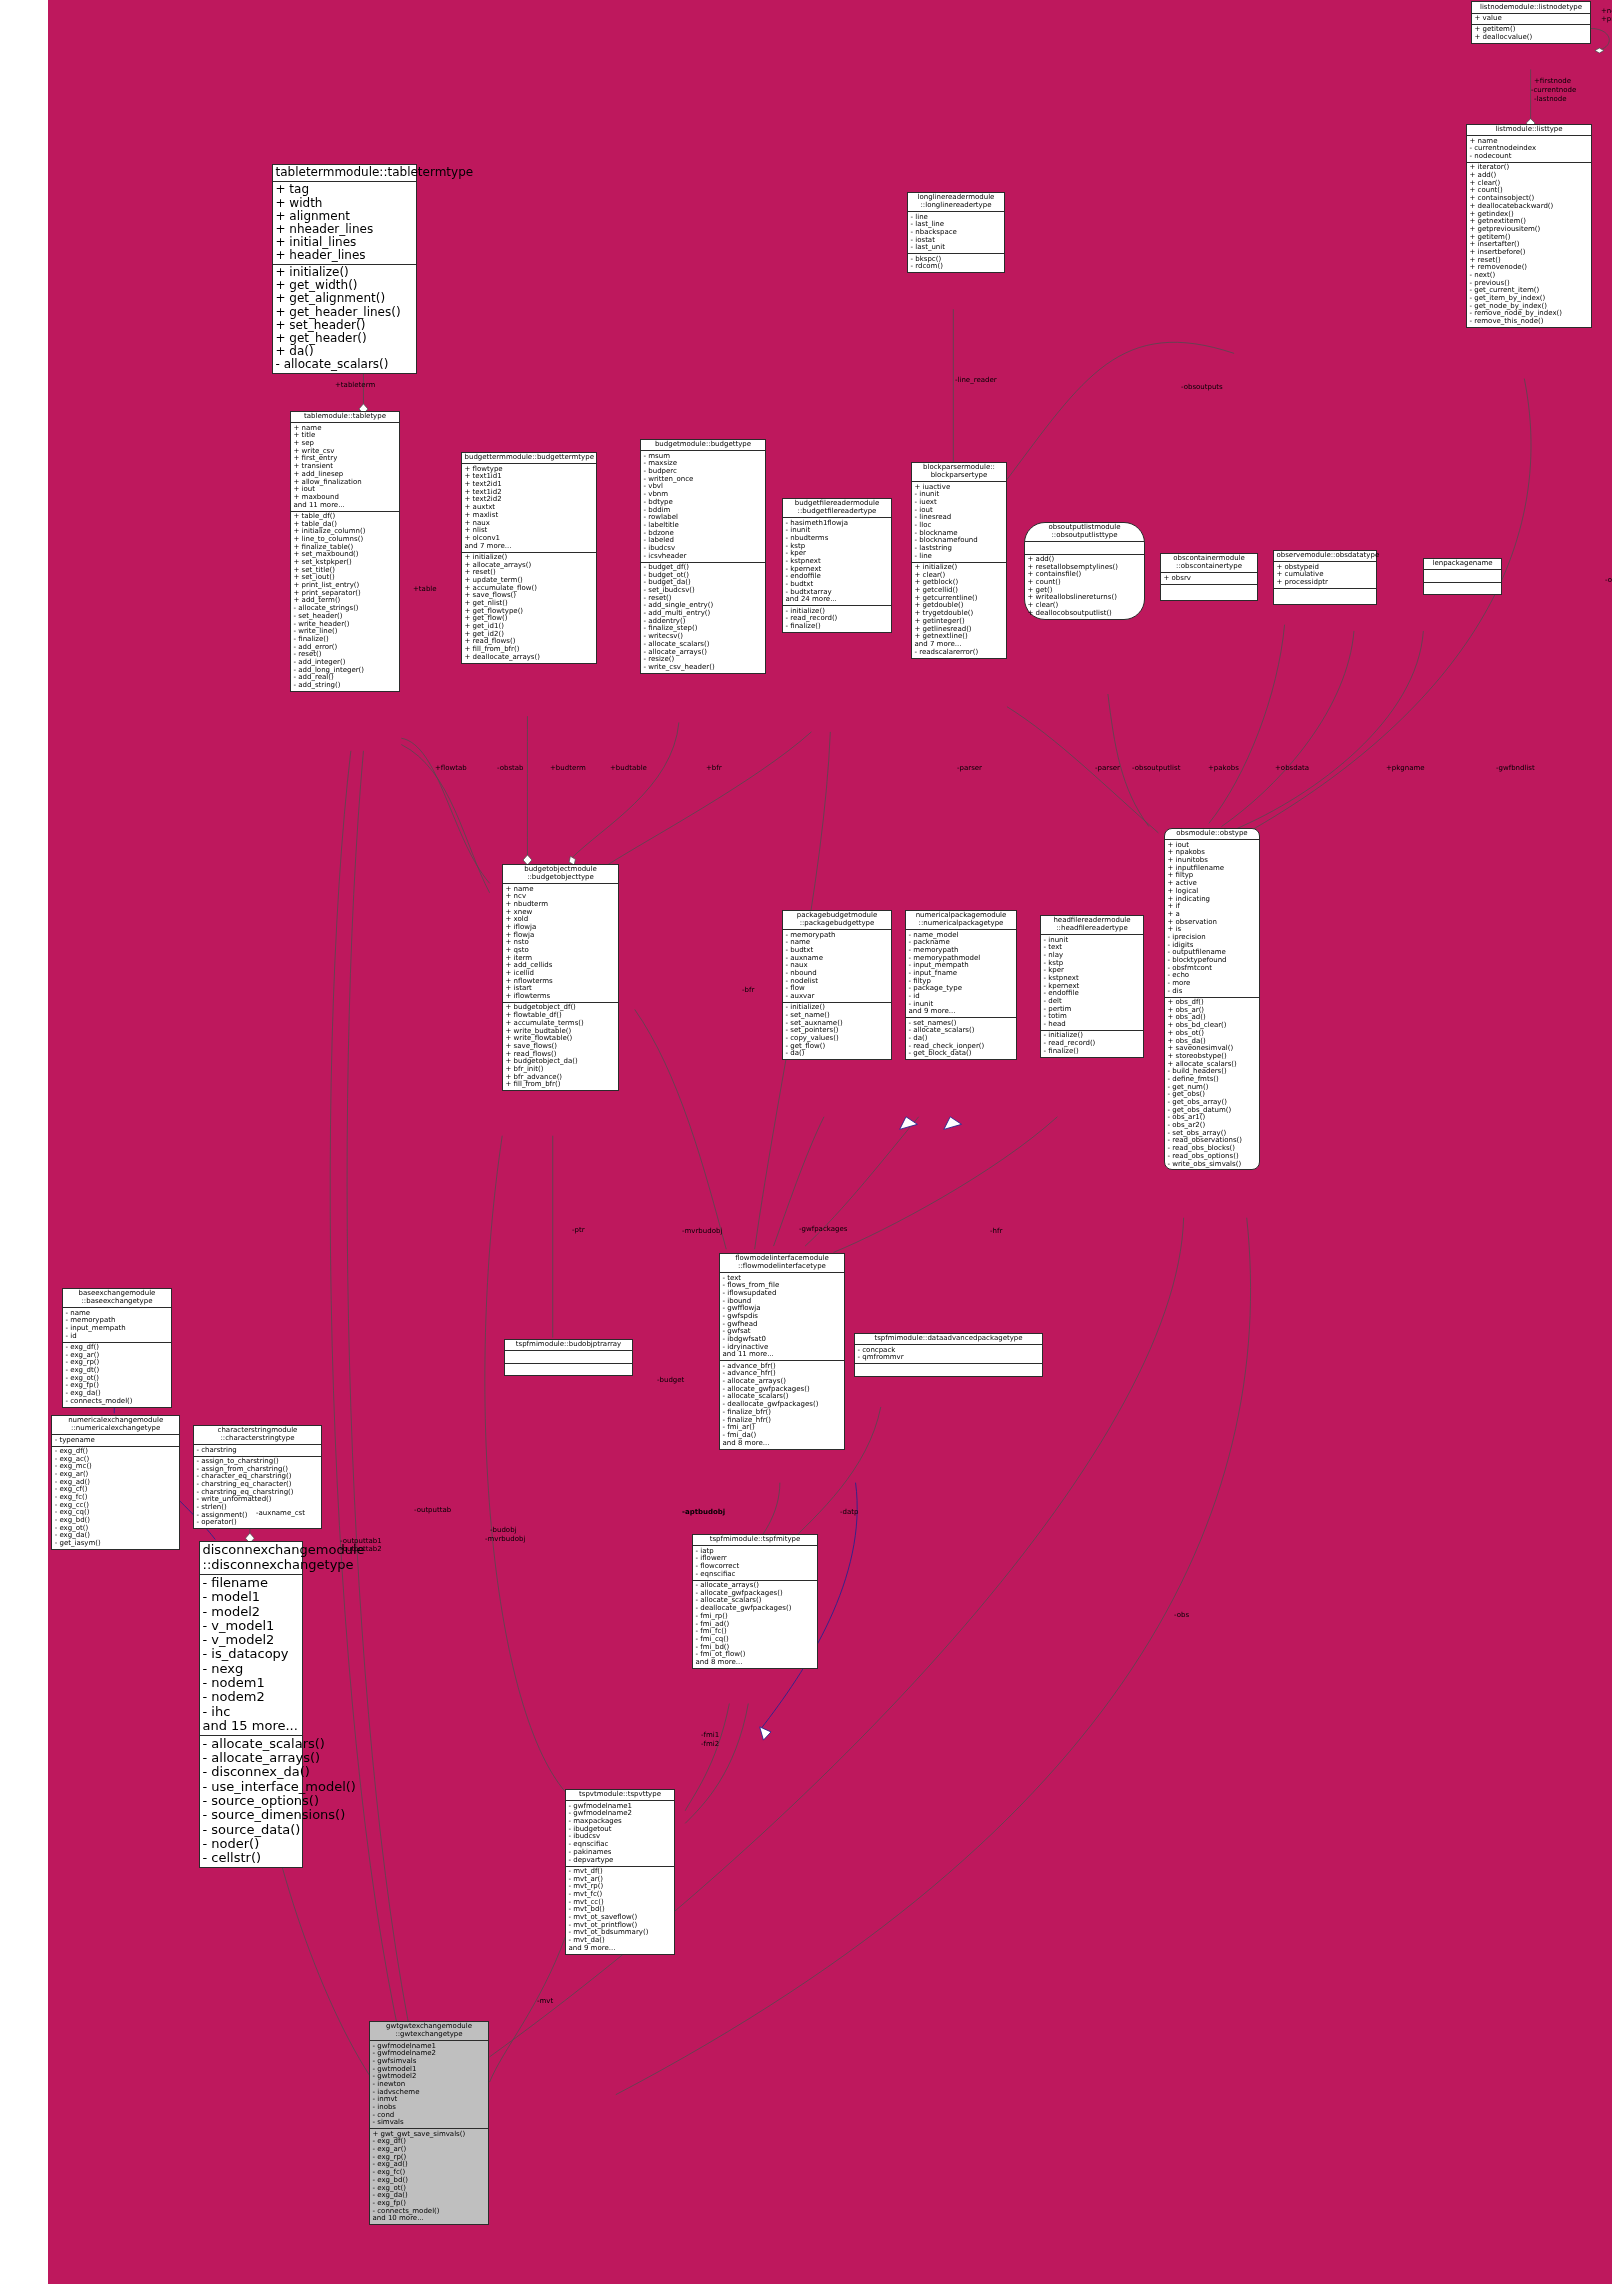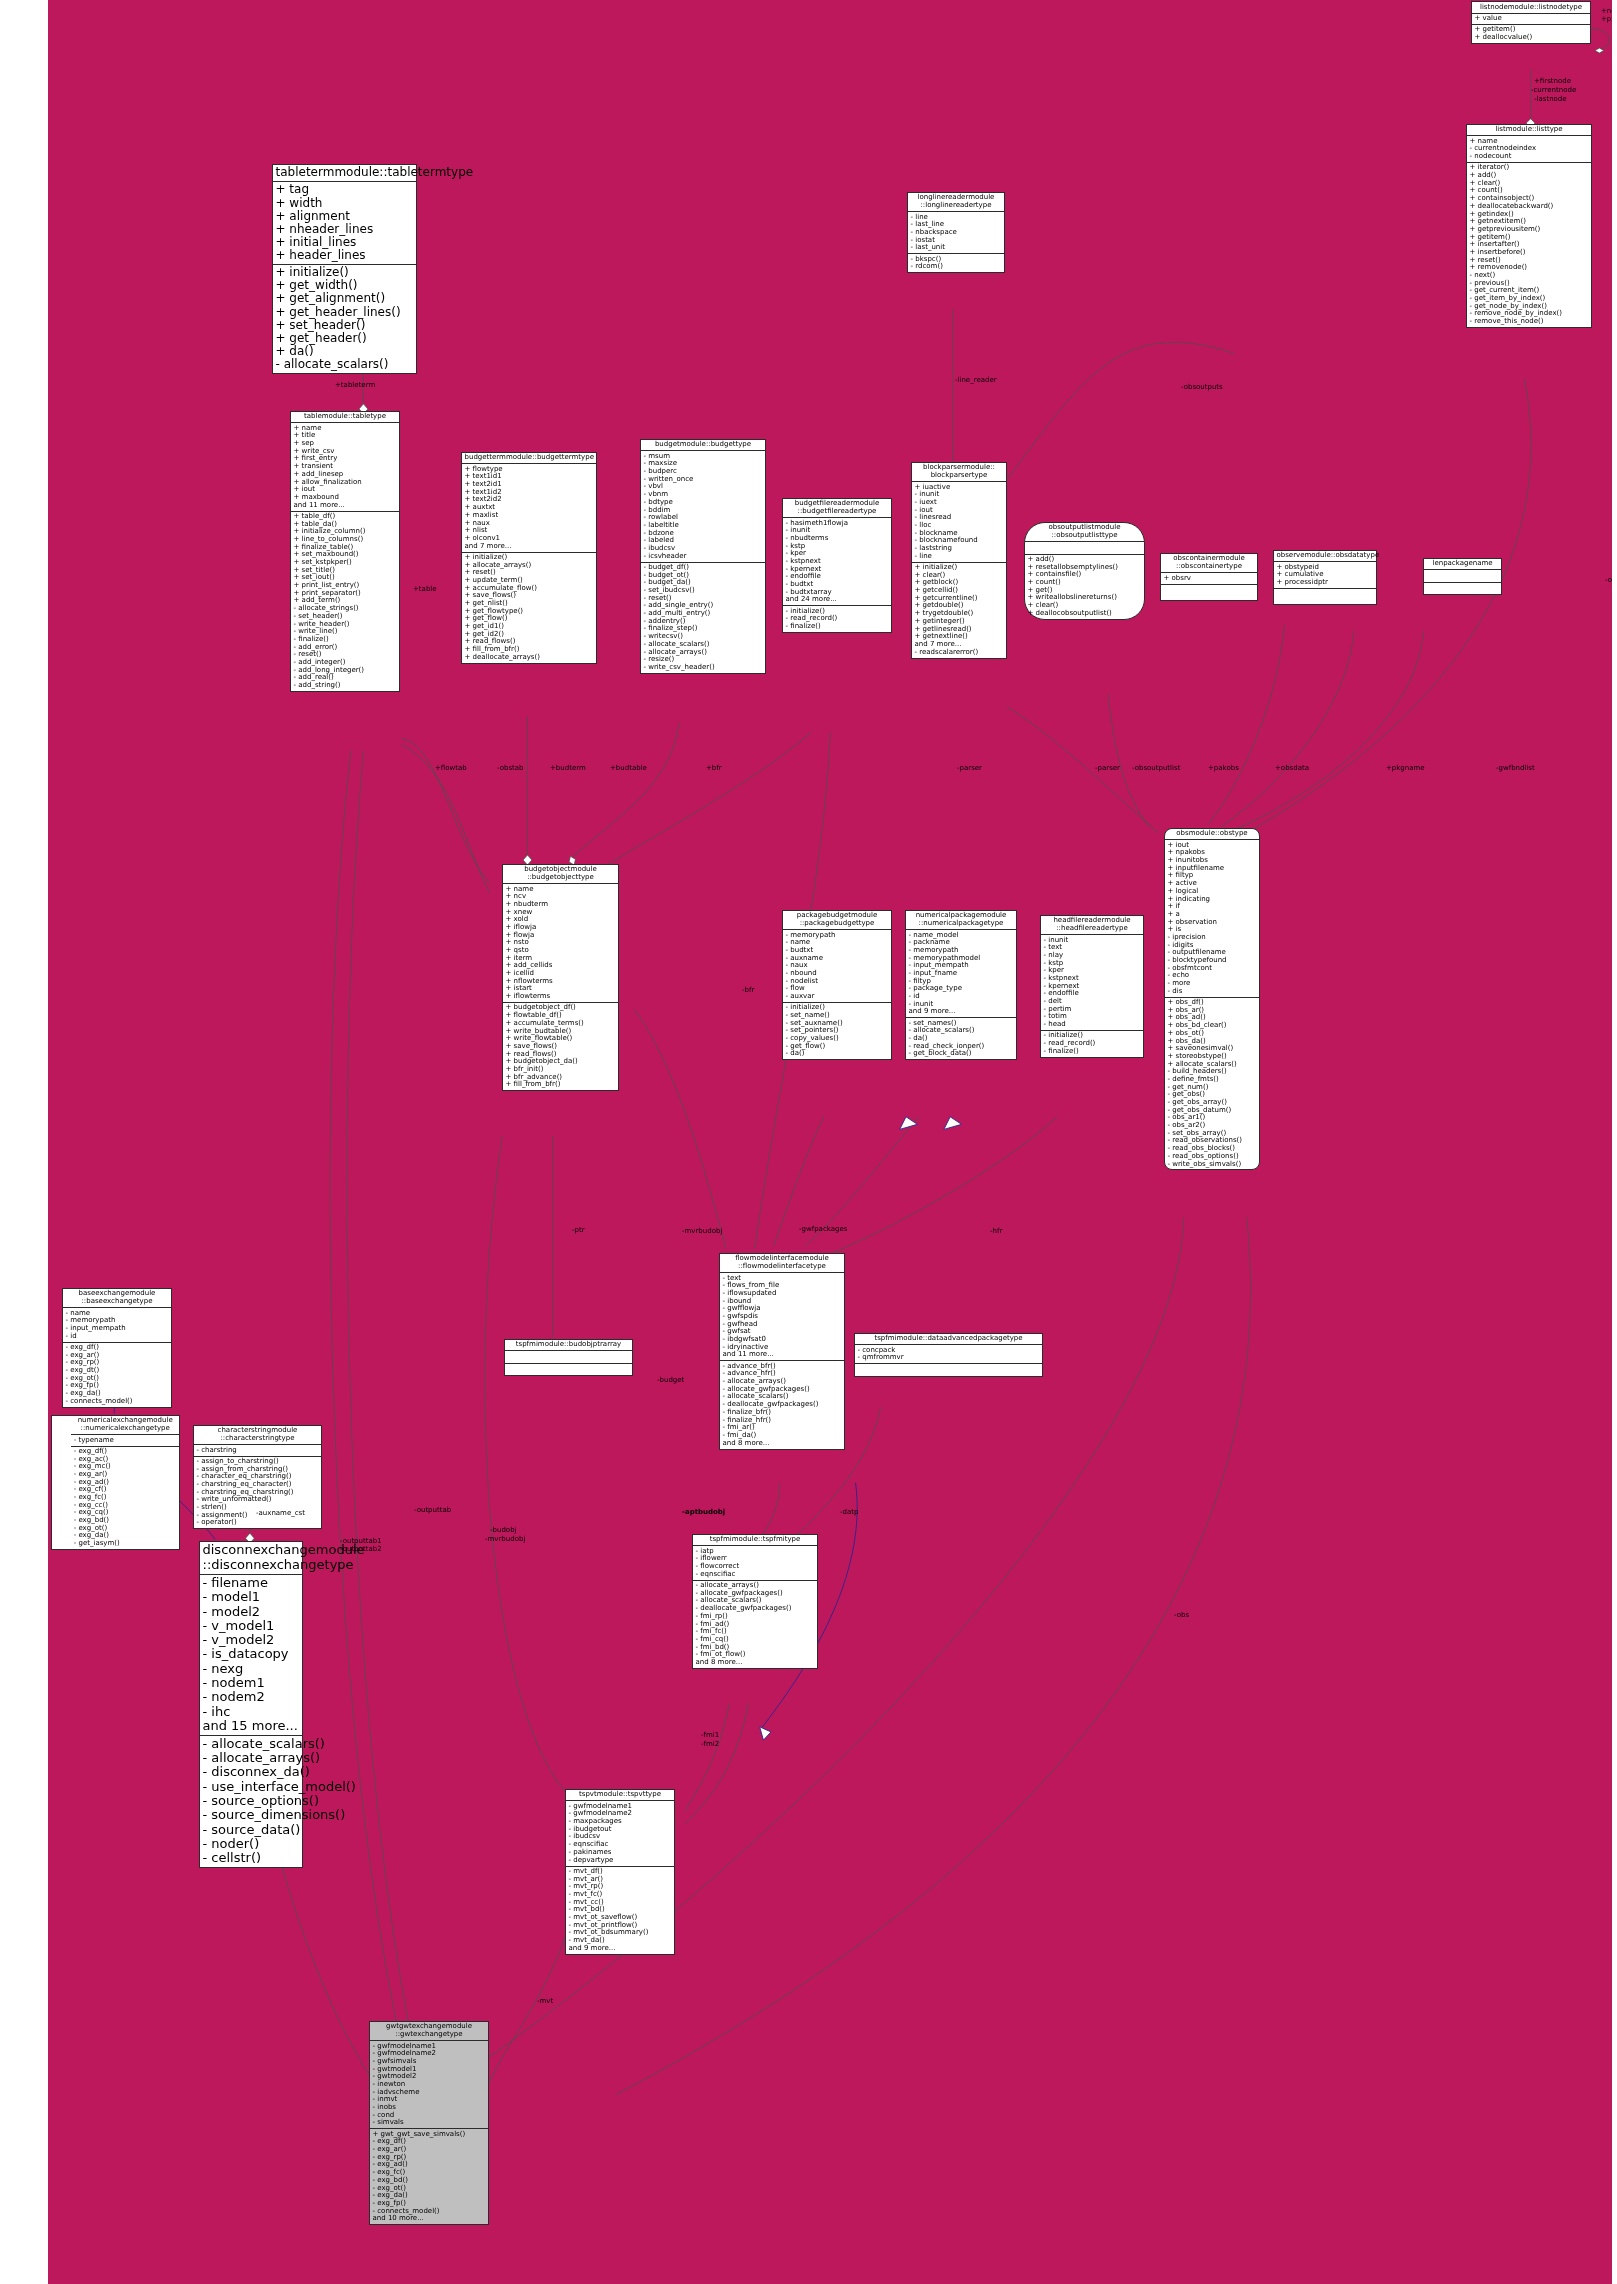--- a/index.html
+++ b/index.html
@@ -626,21 +626,21 @@
         <div>- exg_ar()</div>
         <div>- exg_rp()</div>
         <div>- exg_dt()</div>
         <div>- exg_ot()</div>
         <div>- exg_fp()</div>
         <div>- exg_da()</div>
         <div>- connects_model()</div>
       </div>
 </div>
 
-<div class="node" style="left:3.2px;top:1415px;width:129px;font-size:7px;padding-left:19px;">
+<div class="node" style="left:3.2px;top:1415px;width:129px;font-size:7px;">
   <div class="title">numericalexchangemodule ::numericalexchangetype</div>
   <div class="sec">
         <div>- typename</div>
       </div>
   <div class="sec">
         <div>- exg_df()</div>
         <div>- exg_ac()</div>
         <div>- exg_mc()</div>
         <div>- exg_ar()</div>
         <div>- exg_ad()</div>

